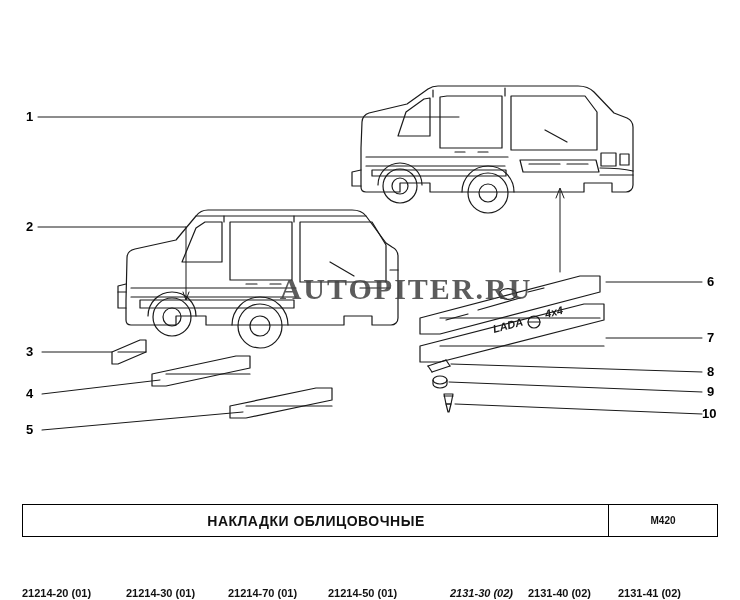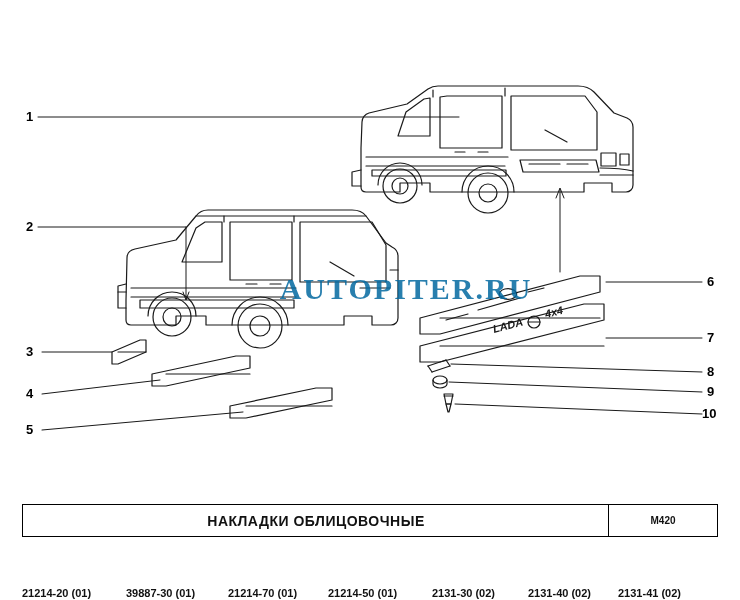--- a/index.html
+++ b/index.html
@@ -27,21 +27,21 @@
 
   
   .watermark{
     position:absolute;
     left:196px;top:272px;
     width:420px;
     text-align:center;
     font-size:30px;
     font-weight:700;
     letter-spacing:2px;
-    color:#0369a1;
+    color:#404040;
     opacity:.85;
     pointer-events:none;
     font-family:"Liberation Serif", serif;
   }
 
   
   .tablebox{
     position:absolute;
     left:22px;top:504px;
     width:696px;height:33px;
@@ -276,21 +276,21 @@
   <div class="callout" style="left:702px;top:407px;">10</div>
 
   <div class="tablebox">
     <div class="title">НАКЛАДКИ   ОБЛИЦОВОЧНЫЕ</div>
     <div class="divider"></div>
     <div class="code">M420</div>
   </div>
 
   <div class="partsrow">
     <div class="part" style="position:absolute;left:0px;">21214-20 (01)</div>
-    <div class="part" style="position:absolute;left:104px;">39887-30 (01)</div>
+    <div class="part" style="position:absolute;left:104px;">21214-30 (01)</div>
     <div class="part" style="position:absolute;left:206px;">21214-70 (01)</div>
     <div class="part" style="position:absolute;left:306px;">21214-50 (01)</div>
-    <div class="part" style="position:absolute;left:410px;">2131-30 (02)</div>
+    <div class="part" style="position:absolute;left:428px;font-style:italic;">2131-30 (02)</div>
     <div class="part" style="position:absolute;left:506px;">2131-40 (02)</div>
     <div class="part" style="position:absolute;left:596px;">2131-41 (02)</div>
   </div>
 
 </div>
 
 </body></html>

